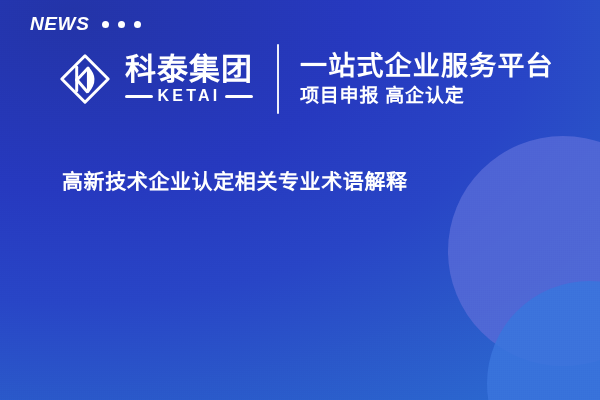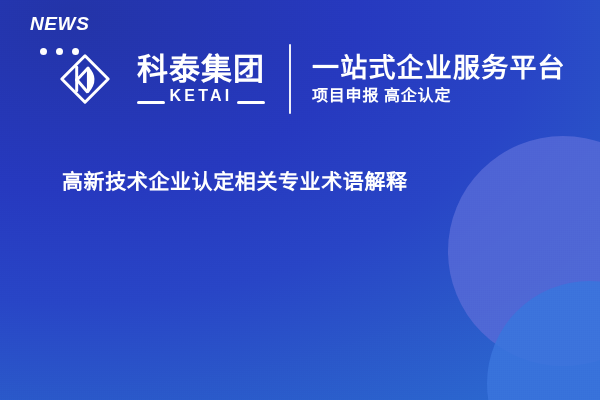--- a/index.html
+++ b/index.html
@@ -62,21 +62,20 @@
   }
 
   
   .eyebrow {
     position: absolute;
     left: 30px;
     top: 14px;
     display: flex;
     align-items: center;
     gap: 13px;
-    flex-direction: column;
   }
   .eyebrow-label {
     color: #ffffff;
     font-size: 19px;
     font-weight: 700;
     font-style: italic;
     letter-spacing: 0.6px;
     line-height: 1;
   }
   .eyebrow-dots {
@@ -98,21 +97,21 @@
     position: absolute;
     left: 57px;
     top: 44px;
     display: flex;
     align-items: center;
   }
 
   .brand-lockup {
     display: flex;
     align-items: center;
-    gap: 24px;
+    gap: 12px;
   }
 
   .brand-mark {
     width: 56px;
     height: 56px;
     flex: none;
     display: block;
   }
 
   .brand-names {
@@ -124,21 +123,21 @@
   .brand-cn {
     color: #ffffff;
     font-size: 31px;
     font-weight: 700;
     line-height: 1.02;
     letter-spacing: 1px;
     white-space: nowrap;
   }
   .brand-en-row {
     display: flex;
-    align-items: flex-end;
+    align-items: center;
     gap: 5px;
     margin-top: 3px;
   }
   .brand-en-rule {
     flex: 1 1 auto;
     height: 3px;
     background: #ffffff;
     border-radius: 2px;
     min-width: 9px;
   }
@@ -169,27 +168,27 @@
   .tagline-main {
     color: #ffffff;
     font-size: 27px;
     font-weight: 700;
     line-height: 1.12;
     letter-spacing: 1.2px;
     white-space: nowrap;
   }
   .tagline-sub {
     color: #ffffff;
-    font-size: 16px;
+    font-size: 19px;
     font-weight: 700;
     line-height: 1.15;
     letter-spacing: 0.8px;
     margin-top: 4px;
     white-space: nowrap;
-    font-family: Liberation Serif, serif;
+    font-family: Liberation Sans, sans-serif;
   }
 
   
   .headline {
     position: absolute;
     left: 62px;
     top: 152px;
     width: 500px;
     color: #ffffff;
     font-size: 21px;

